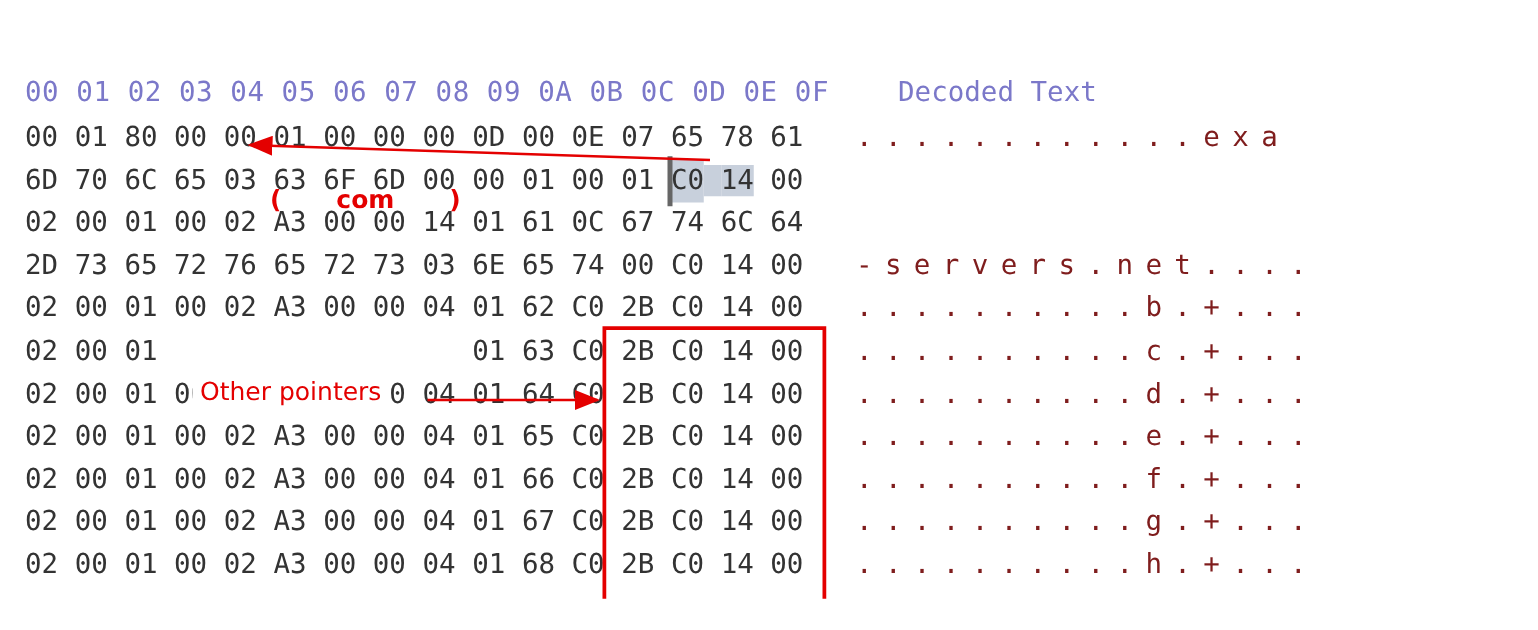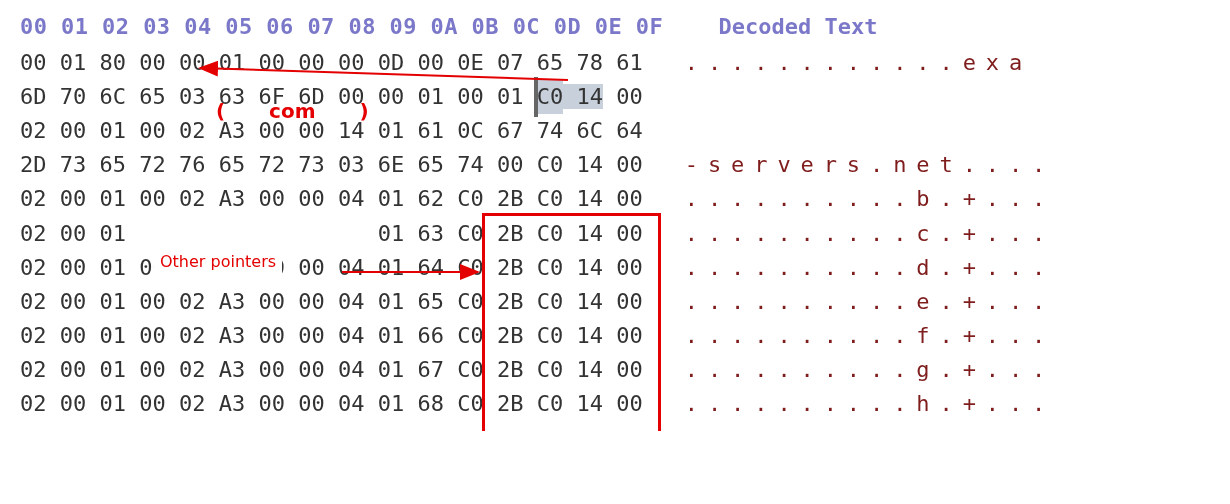--- a/index.html
+++ b/index.html
@@ -12,22 +12,23 @@
     line-height: 1.55;
     white-space: nowrap;
     overflow: hidden;
   }
   .container {
     position: relative;
     width: 1190px;
   }
   .header {
     color: #7b78c9;
-    font-weight: bold;
+    font-weight: normal;
     margin-bottom: 2px;
+    margin-top: 48px;
   }
   .hex-header {
     display: inline-block;
     letter-spacing: 0.02em;
   }
   .decoded-header {
     display: inline-block;
     margin-left: 42px;
   }
   .row {
@@ -75,21 +76,21 @@
     color: #e40000;
     font-family: "DejaVu Sans", Verdana, sans-serif;
     font-size: 20px;
     pointer-events: none;
     font-weight: bold;
   }
   .label-other {
     position: absolute;
     color: #e40000;
     font-family: "DejaVu Sans", Verdana, sans-serif;
-    font-size: 16px;
+    font-size: 20px;
     pointer-events: none;
     background: #fff;
     padding: 0 6px;
   }
   svg.arrow {
     position: absolute;
     pointer-events: none;
     overflow: visible;
   }
 </style>

